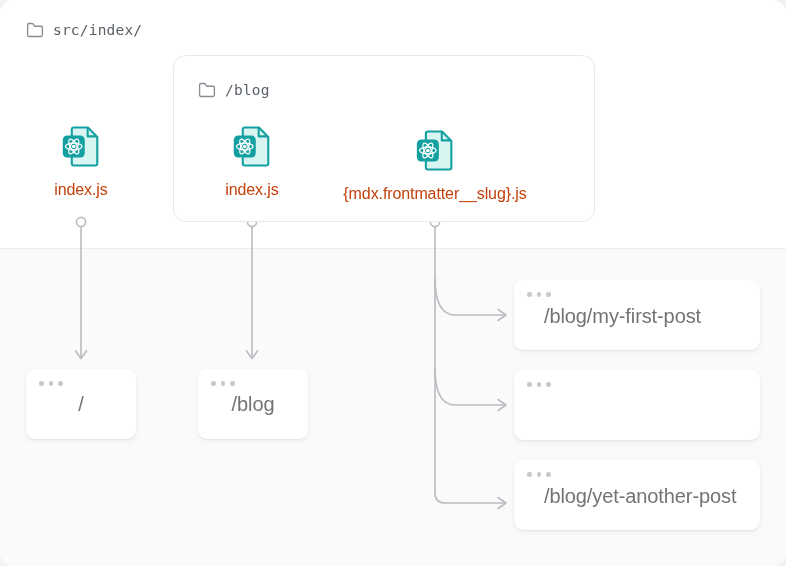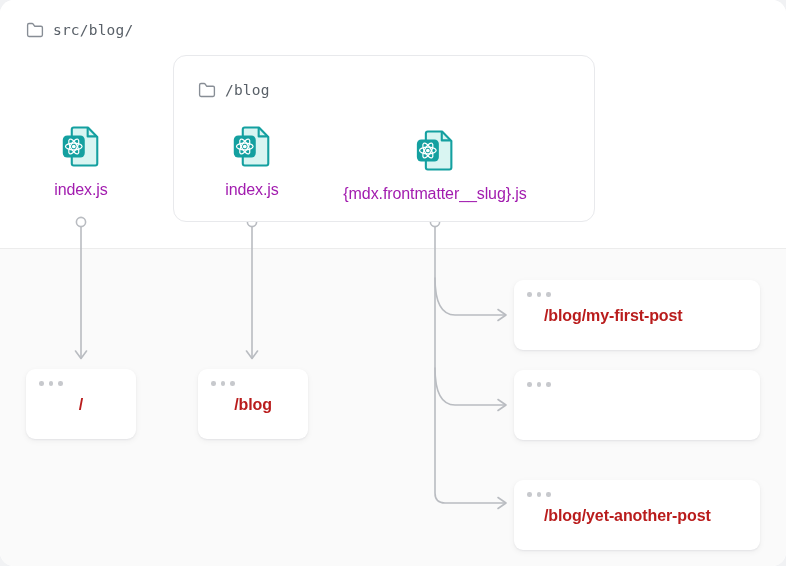--- a/index.html
+++ b/index.html
@@ -93,21 +93,21 @@
     position: absolute;
     display: flex;
     flex-direction: column;
     align-items: center;
     transform: translateX(-50%);
   }
   .file-ico { display: block; }
   .file-name {
     margin-top: 11px;
     font-size: 16px;
-    color: #a21caf;
+    color: #c2410c;
     white-space: nowrap;
     letter-spacing: -0.1px;
   }
   #file-root-index  { left: 81px;  top: 122px; }
   #file-blog-index  { left: 252px; top: 122px; }
   #file-blog-slug   { left: 435px; top: 126px; }
 
   
   .win-card {
     position: absolute;
@@ -125,46 +125,45 @@
   }
   .win-dots i {
     width: 4.5px;
     height: 4.5px;
     border-radius: 50%;
     background: #c7c9cd;
     display: block;
   }
   .win-url {
     position: absolute;
-    font-size: 16px;
-    color: #b91c1c;
+    font-size: 20px;
+    color: #737373;
     white-space: nowrap;
     letter-spacing: -0.1px;
-    font-weight: bold;
   }
 
   
   .win-card.centered .win-url {
     left: 0; right: 0;
     top: 50%;
     transform: translateY(-46%);
     text-align: center;
   }
   
   .win-card.leftalign .win-url {
     left: 30px;
     top: 50%;
     transform: translateY(-42%);
   }
 
   #card-root     { left: 26px;  top: 369px; width: 110px; height: 70px; }
   #card-blog     { left: 198px; top: 369px; width: 110px; height: 70px; }
   #card-post-1   { left: 514px; top: 280px; width: 246px; height: 70px; }
   #card-post-2   { left: 514px; top: 370px; width: 246px; height: 70px; }
-  #card-post-3   { left: 514px; top: 480px; width: 246px; height: 70px; text-align: center; }
+  #card-post-3   { left: 514px; top: 460px; width: 246px; height: 70px; text-align: center; }
 </style>
 </head>
 <body>
 
 <div id="stage">
 
   <div class="outer-card">
     <div class="outer-top"></div>
     <div class="outer-bottom"></div>
   </div>
@@ -195,21 +194,21 @@
   </svg>
 
   <div class="inner-panel"></div>
 
   <div class="folder-row" id="root-folder-row">
     <span>
       <svg class="folder-ico" width="18" height="16" viewBox="0 0 18 16" fill="none" xmlns="http://www.w3.org/2000/svg">
         <path d="M1.6 4.2V13.1c0 .8.6 1.4 1.4 1.4h12c.8 0 1.4-.6 1.4-1.4V5.6c0-.8-.6-1.4-1.4-1.4H8.6L7.2 2.1c-.26-.36-.68-.6-1.14-.6H3c-.8 0-1.4.6-1.4 1.4v1.3z" stroke="#878d95" stroke-width="1.35" stroke-linejoin="round"></path>
       </svg>
     </span>
-    <span class="label">src/blog/</span>
+    <span class="label">src/index/</span>
   </div>
 
   <div class="folder-row" id="blog-folder-row">
     <span>
       <svg class="folder-ico" width="18" height="16" viewBox="0 0 18 16" fill="none" xmlns="http://www.w3.org/2000/svg">
         <path d="M1.6 4.2V13.1c0 .8.6 1.4 1.4 1.4h12c.8 0 1.4-.6 1.4-1.4V5.6c0-.8-.6-1.4-1.4-1.4H8.6L7.2 2.1c-.26-.36-.68-.6-1.14-.6H3c-.8 0-1.4.6-1.4 1.4v1.3z" stroke="#878d95" stroke-width="1.35" stroke-linejoin="round"></path>
       </svg>
     </span>
     <span class="label">/blog</span>
   </div>

